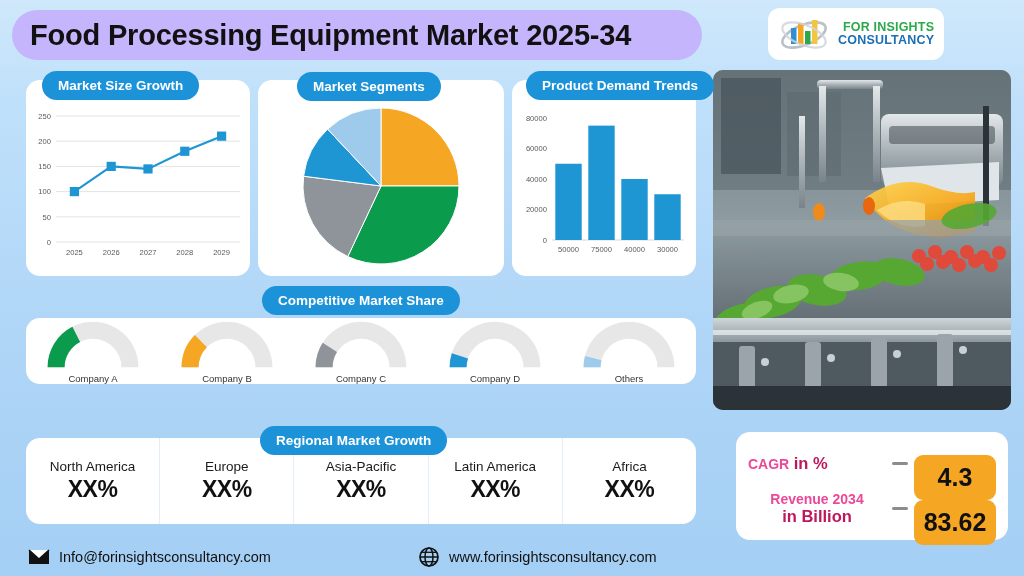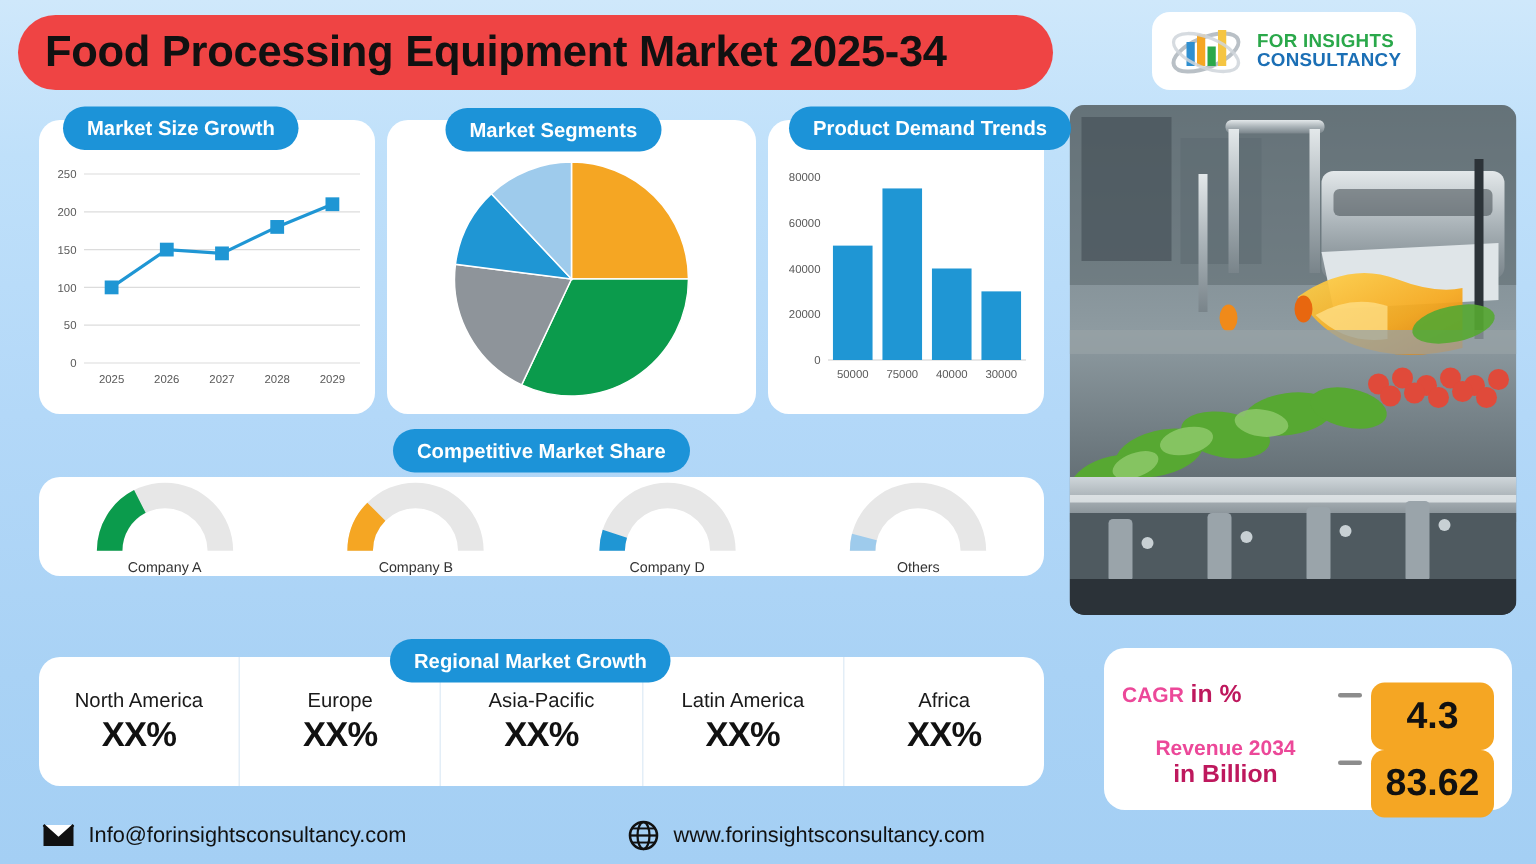--- a/index.html
+++ b/index.html
@@ -7,34 +7,34 @@
   body{
     font-family:"Liberation Sans", sans-serif;
     background: linear-gradient(180deg,#cfe8fb 0%,#bfe0fa 18%,#b3d8f8 48%,#a9d2f5 78%,#a4cff4 100%);
     position:relative;
   }
 
   
   .header{ position:absolute; left:0; top:0; width:1024px; height:68px; }
   .title-plate{
     position:absolute; left:12px; top:10px; width:690px; height:50px;
-    background:#ef4444; border-radius:26px;
+    background:#c4b5fd; border-radius:26px;
     display:flex; align-items:center; padding-left:18px;
   }
   .title-text{
     font-size:29px; font-weight:bold; color:#111; letter-spacing:-0.2px;
     white-space:nowrap;
   }
   .logo-plate{
     position:absolute; left:768px; top:8px; width:176px; height:52px;
     background:#fff; border-radius:12px; display:flex; align-items:center;
     padding-left:10px; gap:8px;
   }
   .logo-mark{ width:52px; height:40px; position:relative; flex:none; }
-  .logo-words{ display:flex; flex-direction:column; line-height:1.05; }
+  .logo-words{ display:flex; flex-direction:column; line-height:1.05;align-items:flex-end; }
   .logo-l1{ font-size:12.5px; font-weight:bold; color:#2aa84a; letter-spacing:.2px; }
   .logo-l2{ font-size:12.5px; font-weight:bold; color:#1b6fb5; letter-spacing:.2px; }
 
   
   .card{ position:absolute; background:#fff; border-radius:14px; }
   .badge{
     position:absolute; background:#1c93d8; color:#fff;
     border-radius:16px; height:29px; display:flex; align-items:center;
     justify-content:center; padding:0 16px; font-size:13.5px; font-weight:bold;
     white-space:nowrap; z-index:5;text-align:right;
@@ -292,20 +292,27 @@
       <div class="gauge-cell">
         <svg viewBox="0 0 108 56">
           <path d="M 6 52.00000000000001 A 48 48 0 1 1 102 51.999999999999986 L 84 51.99999999999999 A 30 30 0 1 0 24 52.00000000000001 Z" fill="#e7e7e7"></path>
           <path d="M 6 52.00000000000001 A 48 48 0 0 1 20.058874503045715 18.058874503045722 L 32.78679656440357 30.786796564403577 A 30 30 0 0 0 24 52.00000000000001 Z" fill="#f5a623"></path>
         </svg>
         <div class="gauge-label">Company B</div>
       </div>
       <div class="gauge-cell">
         <svg viewBox="0 0 108 56">
           <path d="M 6 52.00000000000001 A 48 48 0 1 1 102 51.999999999999986 L 84 51.99999999999999 A 30 30 0 1 0 24 52.00000000000001 Z" fill="#e7e7e7"></path>
+          <path d="M 6 52.00000000000001 A 48 48 0 0 1 13.472259575903273 26.280313841008173 L 28.670162234939543 35.92519615063011 A 30 30 0 0 0 24 52.00000000000001 Z" fill="#8e949a"></path>
+        </svg>
+        <div class="gauge-label">Company C</div>
+      </div>
+      <div class="gauge-cell">
+        <svg viewBox="0 0 108 56">
+          <path d="M 6 52.00000000000001 A 48 48 0 1 1 102 51.999999999999986 L 84 51.99999999999999 A 30 30 0 1 0 24 52.00000000000001 Z" fill="#e7e7e7"></path>
           <path d="M 6 52.00000000000001 A 48 48 0 0 1 8.349287217832632 37.16718427000251 L 25.468304511145394 42.72949016875157 A 30 30 0 0 0 24 52.00000000000001 Z" fill="#1f96d4"></path>
         </svg>
         <div class="gauge-label">Company D</div>
       </div>
       <div class="gauge-cell">
         <svg viewBox="0 0 108 56">
           <path d="M 6 52.00000000000001 A 48 48 0 1 1 102 51.999999999999986 L 84 51.99999999999999 A 30 30 0 1 0 24 52.00000000000001 Z" fill="#e7e7e7"></path>
           <path d="M 6 52.00000000000001 A 48 48 0 0 1 7.508008265825708 40.06288541608696 L 24.942505166141068 44.53930338505435 A 30 30 0 0 0 24 52.00000000000001 Z" fill="#9ecbec"></path>
         </svg>
         <div class="gauge-label">Others</div>

